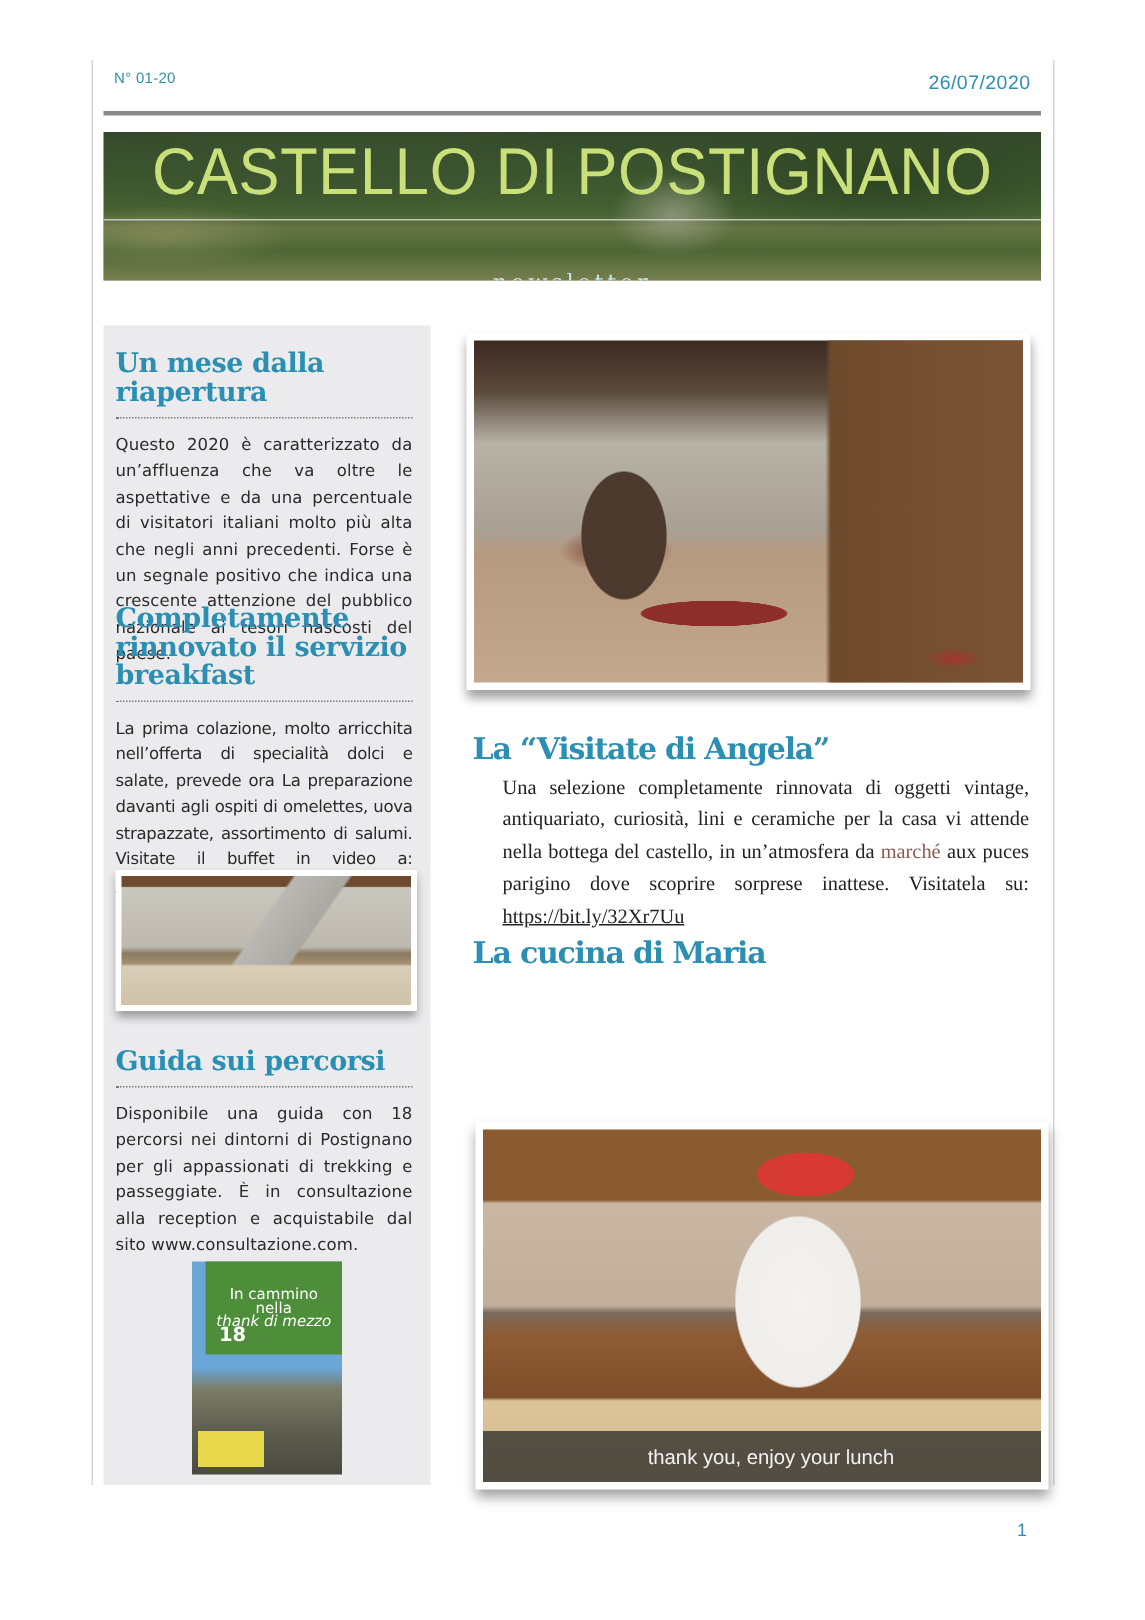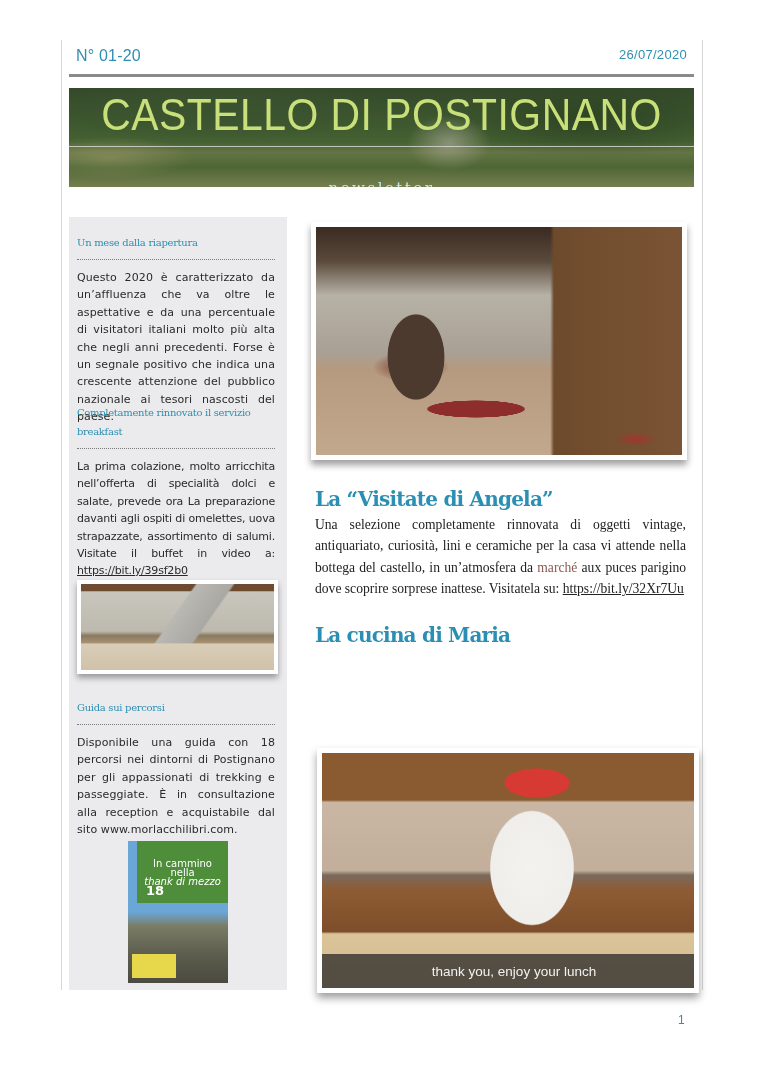--- a/index.html
+++ b/index.html
@@ -2,41 +2,41 @@
 <html><head>
 <meta charset="utf-8">
 <style>
   * { box-sizing: border-box; margin: 0; padding: 0; }
   html, body { width: 763px; height: 1080px; background: #ffffff; overflow: hidden; }
   body { position: relative; font-family: "DejaVu Sans", sans-serif; color: #2a2a2a; }
 
   .frame-line-left { position: absolute; left: 61px; top: 40px; width: 1px; height: 950px; background: #d6d6d6; }
   .frame-line-right { position: absolute; left: 702px; top: 40px; width: 1px; height: 950px; background: #d6d6d6; }
 
-  .issue-no { position: absolute; left: 76px; top: 47px; font-family: "Liberation Sans", sans-serif; font-size: 16px; color: #2f8fb0; letter-spacing: 0.2px; }
+  .issue-no { position: absolute; left: 76px; top: 47px; font-family: "Liberation Sans", sans-serif; font-size: 10px; color: #2f8fb0; letter-spacing: 0.2px; }
   .issue-date { position: absolute; right: 76px; top: 47px; font-family: "Liberation Sans", sans-serif; font-size: 13px; color: #2f8fb0; letter-spacing: 0.3px; }
   .top-rule { position: absolute; left: 69px; top: 74px; width: 625px; height: 3px; background: #8a8a8a; }
 
   .masthead { position: absolute; left: 69px; top: 88px; width: 625px; height: 99px; overflow: hidden;
     background:
       radial-gradient(ellipse 60px 40px at 380px 55px, rgba(190,185,170,0.55), transparent 70%),
       linear-gradient(180deg, rgba(40,60,30,0.0) 0%, rgba(40,60,30,0.0) 55%, rgba(150,140,95,0.35) 65%, rgba(60,80,40,0.2) 80%, rgba(150,145,100,0.45) 100%),
       radial-gradient(ellipse 120px 30px at 40px 70px, rgba(160,160,110,0.6), transparent 70%),
       radial-gradient(ellipse 200px 60px at 520px 30px, #2e4424, transparent 70%),
       radial-gradient(ellipse 250px 50px at 150px 20px, #3b5230, transparent 70%),
       linear-gradient(180deg, #34492a 0%, #3f5a2f 40%, #4d6a36 70%, #5b6f3c 100%);
     padding-left: 15px;
   }
   .masthead-title { position: absolute; left: 0; top: 2px; width: 100%; text-align: center; font-family: "Liberation Sans", sans-serif; font-size: 44px; font-weight: 300; color: #c9e07a; letter-spacing: 0.5px; transform: scaleX(0.93); }
   .masthead-rule { position: absolute; left: 0; top: 58px; width: 100%; height: 1px; background: rgba(220,220,220,0.8); }
   .masthead-sub { position: absolute; left: 0; top: 66px; width: 100%; text-align: center; font-family: "DejaVu Serif", serif; font-size: 15px; color: #c8e4ee; letter-spacing: 2.5px; margin-top: 25px; }
 
   .sidebar { position: absolute; left: 69px; top: 217px; width: 218px; height: 773px; background: #ebebed; }
   .side-section { position: absolute; left: 77px; width: 198px; }
-  .side-heading { font-family: "DejaVu Serif", serif; font-weight: normal; font-size: 10px; line-height: 19px; color: #2b8fb3; letter-spacing: -0.3px; }
+  .side-heading { font-family: "DejaVu Serif", serif; font-weight: bold; font-size: 18px; line-height: 19px; color: #2b8fb3; letter-spacing: -0.3px; }
   .dotted { border-top: 1px dotted #7a7a7a; margin-top: 7px; margin-bottom: 9px; }
   .side-body { font-family: "DejaVu Sans", sans-serif; font-size: 11px; line-height: 17.4px; color: #2a2a2a; text-align: justify; letter-spacing: -0.2px; }
   .side-body .link { text-decoration: underline; }
 
   .photo-breakfast { position: absolute; left: 77px; top: 580px; width: 201px; height: 94px; background: #fff; padding: 4px; box-shadow: 0 4px 6px rgba(0,0,0,0.35); }
   .photo-breakfast .img { width: 100%; height: 100%;
     background:
       linear-gradient(180deg, transparent 0%, transparent 68%, #d9cdb8 70%, #cfc2a8 100%),
       linear-gradient(125deg, transparent 0%, transparent 45%, #b9b8b2 46%, #a9a8a2 60%, transparent 61%),
       linear-gradient(180deg, #6e4a2e 0%, #6e4a2e 8%, #c9c6bd 9%, #bdb9ae 55%, #8a7a60 60%, #a49070 68%);
@@ -54,21 +54,21 @@
       radial-gradient(ellipse 80px 14px at 160px 182px, #8e2e2c 0%, #8e2e2c 60%, transparent 62%),
       radial-gradient(ellipse 40px 60px at 100px 130px, #4c3a2e 0%, #4c3a2e 70%, transparent 72%),
       radial-gradient(ellipse 55px 22px at 95px 140px, #6b2a22, transparent 70%),
       radial-gradient(ellipse 30px 10px at 320px 212px, #a2362c, transparent 70%),
       linear-gradient(90deg, transparent 0%, transparent 64%, #6e4a2c 65%, #7a5434 100%),
       linear-gradient(180deg, #3b2a20 0%, #5a4a3c 15%, #b7b2a6 30%, #a9a095 55%, #b59a80 62%, #c2a88c 100%);
   }
 
   .article { position: absolute; left: 315px; width: 371px; }
   .article-title { font-family: "DejaVu Serif", serif; font-size: 20px; font-weight: bold; color: #2b8fb3; letter-spacing: -0.8px; line-height: 26px; }
-  .article-body { font-family: "Liberation Serif", serif; font-size: 13.6px; line-height: 21.4px; color: #222; text-align: justify; }
+  .article-body { font-family: "Liberation Serif", serif; font-size: 13.6px; line-height: 21.4px; color: #222; text-align: justify; margin-left: 20px; }
   .article-body .link { text-decoration: underline; }
   .article-body .accent { color: #8a5a50; }
 
   .photo-chef { position: absolute; left: 317px; top: 748px; width: 382px; height: 245px; background: #fff; padding: 5px; box-shadow: 0 5px 8px rgba(0,0,0,0.38); }
   .photo-chef .img { position: relative; width: 100%; height: 100%; overflow: hidden;
     background:
       radial-gradient(ellipse 40px 18px at 215px 30px, #d63a32 0%, #d63a32 80%, transparent 82%),
       radial-gradient(ellipse 55px 75px at 210px 115px, #f4f2ef 0%, #f0eeea 75%, transparent 77%),
       linear-gradient(180deg, transparent 0%, transparent 76%, #dcc49a 77%, #d2b98e 100%),
       linear-gradient(180deg, #8a5a30 0%, #8a5a30 20%, #c9b7a4 21%, #c2ae9a 50%, #7a6a5c 52%, #8e5c34 58%, #7d4e2a 76%);
@@ -108,21 +108,21 @@
   <div class="side-body"><span>La prima colazione, molto arricchita nell’offerta di specialità dolci e salate, prevede ora La preparazione davanti agli ospiti di omelettes, uova strapazzate, assortimento di salumi. Visitate il buffet in video a: </span><span class="link">https://bit.ly/39sf2b0</span></div>
 </div>
 
 <div class="photo-breakfast">
     <div class="img"></div>
   </div>
 
 <div class="side-section" style="top:698px;">
   <div class="side-heading">Guida sui percorsi</div>
   <div class="dotted"></div>
-  <div class="side-body" style="letter-spacing:0.1px;"><span>Disponibile una guida con 18 percorsi nei dintorni di Postignano per gli appassionati di trekking e passeggiate. È in consultazione alla reception e acquistabile dal sito </span><span>www.morlacchilibri.com</span><span>.</span></div>
+  <div class="side-body" style="letter-spacing:0.1px;"><span>Disponibile una guida con 18 percorsi nei dintorni di Postignano per gli appassionati di trekking e passeggiate. È in consultazione alla reception e acquistabile dal sito </span><span>www.consultazione.com</span><span>.</span></div>
 </div>
 
 <div class="book-cover">
   <div class="book-green"></div>
   <div class="book-title"><span>In cammino nella</span><br><i>thank di mezzo</i></div>
   <div class="book-num">18</div>
   <div class="book-label"></div>
 </div>
 
 <div class="photo-horse">

